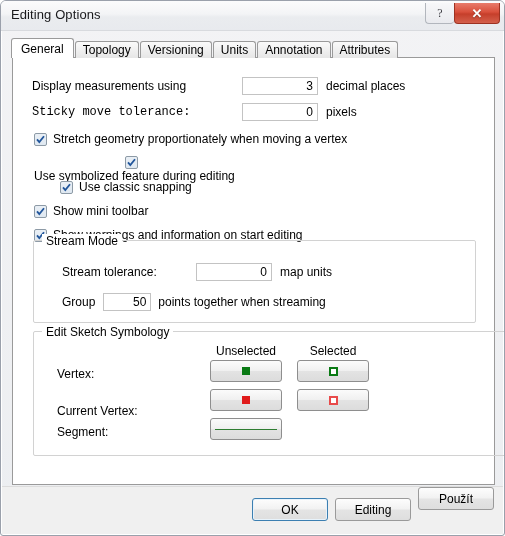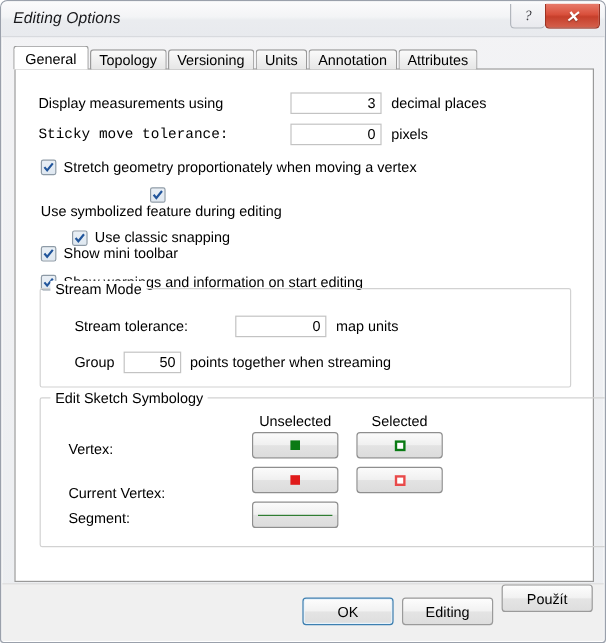--- a/index.html
+++ b/index.html
@@ -31,21 +31,20 @@
 
   
   .titlebar {
     position: absolute;
     left: 0; top: 0;
     width: 100%; height: 30px;
     box-sizing: border-box;
     background: linear-gradient(to bottom,
         #fbfbfc 0%, #f3f4f6 45%, #eaecef 55%, #e8eaee 100%);
     border-bottom: 1px solid #d8dade;
-    font-style: italic;
   }
   .title-text {
     position: absolute;
     left: 10px; top: 6px;
     font-size: 13px;
     color: #19191c;
     letter-spacing: .1px;
     white-space: nowrap;
   }
   .title-buttons {
@@ -287,21 +286,21 @@
 
     <div class="cbrow" style="left:21px; top:98px;flex-direction:column;">
       <span class="cbox">
         <svg width="11" height="11" viewBox="0 0 11 11">
             <path d="M2 5.3 L4.3 8 L9 2.2" stroke="#21559b" stroke-width="1.8" fill="none"></path>
           </svg>
       </span>
       <span class="lbl">Use symbolized feature during editing</span>
     </div>
 
-    <div class="cbrow" style="left:21px; top:133px;padding-left:26px;">
+    <div class="cbrow" style="left:21px; top:122px;padding-left:26px;">
       <span class="cbox">
         <svg width="11" height="11" viewBox="0 0 11 11">
             <path d="M2 5.3 L4.3 8 L9 2.2" stroke="#21559b" stroke-width="1.8" fill="none"></path>
           </svg>
       </span>
       <span class="lbl">Use classic snapping</span>
     </div>
 
     <div class="cbrow" style="left:21px; top:146px;">
       <span class="cbox">

